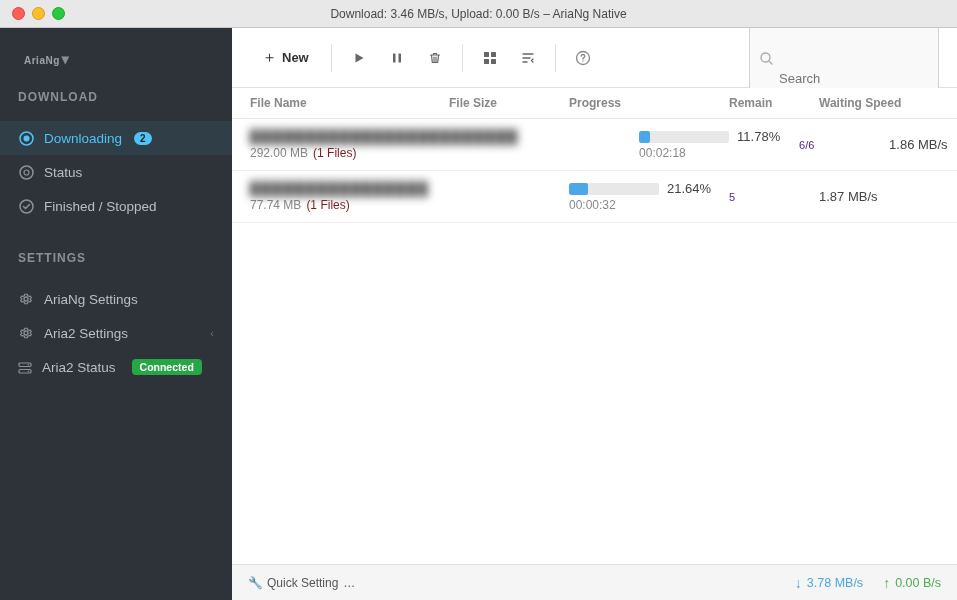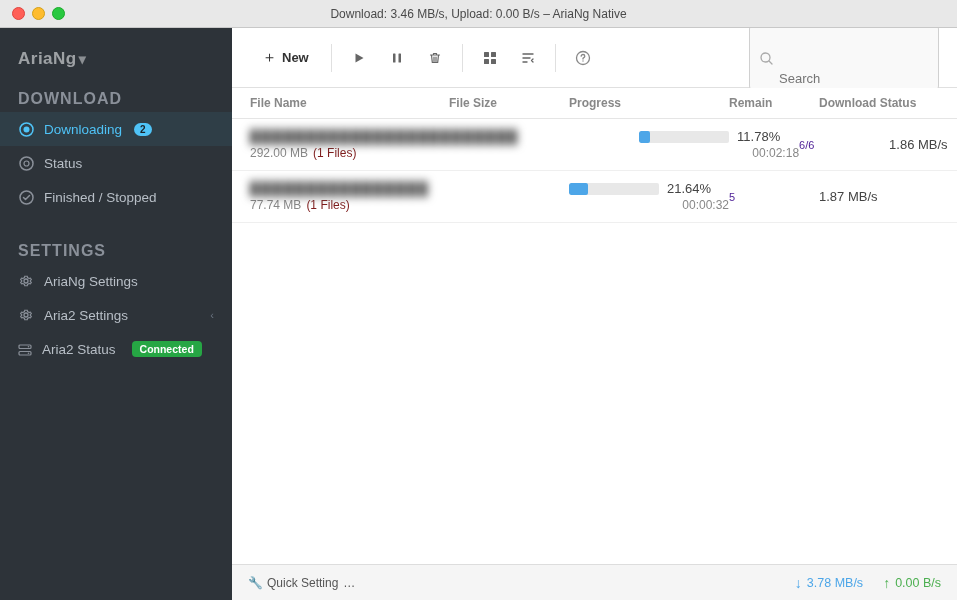--- a/index.html
+++ b/index.html
@@ -60,26 +60,27 @@
       flex-shrink: 0;
     }
     .sidebar-logo {
       padding: 16px 18px 12px;
       font-size: 22px;
       font-weight: 600;
       color: #e8eaec;
       letter-spacing: 0.5px;
     }
     .sidebar-logo span {
-      font-size: 17px;
+      font-size: 10px;
       opacity: 0.6;
+      margin-left: 6px;
     }
     .sidebar-section-label {
-      padding: 8px 18px 4px;
-      font-size: 16px;
+      padding: 8px 18px 17px;
+      font-size: 12px;
       text-transform: uppercase;
       color: #8a9099;
       letter-spacing: 1px;
       font-weight: 600;
     }
     .sidebar-item {
       display: flex;
       align-items: center;
       padding: 9px 18px;
       font-size: 13.5px;
@@ -246,21 +247,21 @@
       font-size: 12px;
       color: #888;
       display: flex;
       align-items: center;
       gap: 5px;
     }
     .file-links {
       color: #7f1d1d;
       font-size: 12px;
     }
-    .progress-cell { display: flex; flex-direction: column; gap: 2px; text-align: right; }
+    .progress-cell { display: flex; flex-direction: column; gap: 2px; }
     .progress-pct {
       font-size: 13px;
       color: #444;
       font-weight: 500;
     }
     .progress-time {
       font-size: 12px;
       color: #888;
     }
     .progress-bar-wrap {
@@ -470,21 +471,21 @@
         </span>
         <input type="text" placeholder="Search" style="">
       </div>
     </div>
 
     <div class="table-header">
       <div class="col-header">File Name</div>
       <div class="col-header">File Size</div>
       <div class="col-header">Progress</div>
       <div class="col-header">Remain</div>
-      <div class="col-header">Download Status</div>
+      <div class="col-header">Waiting Speed</div>
     </div>
 
     <div class="table-content">
 
       <div class="download-row" id="row-0">
         <div class="file-name-cell">
           <span class="file-name-blurred">████████████████████████</span>
           <div class="file-size-row">
             <span>292.00 MB</span>
             <span class="file-links">(1 Files)</span>

